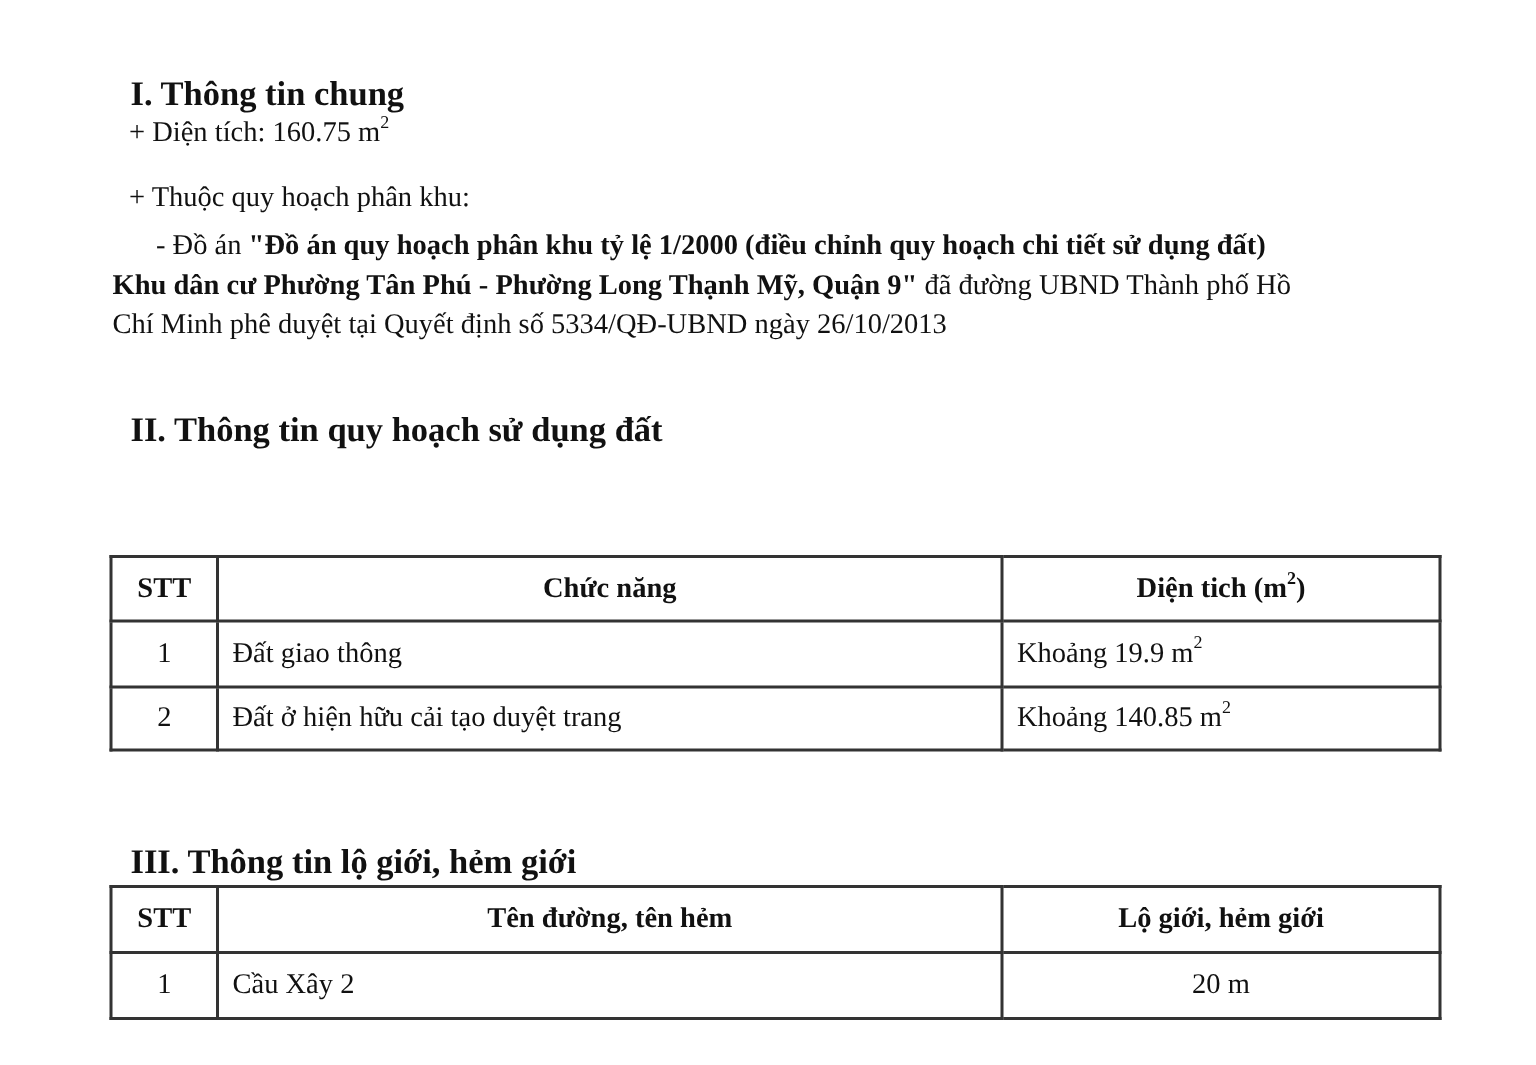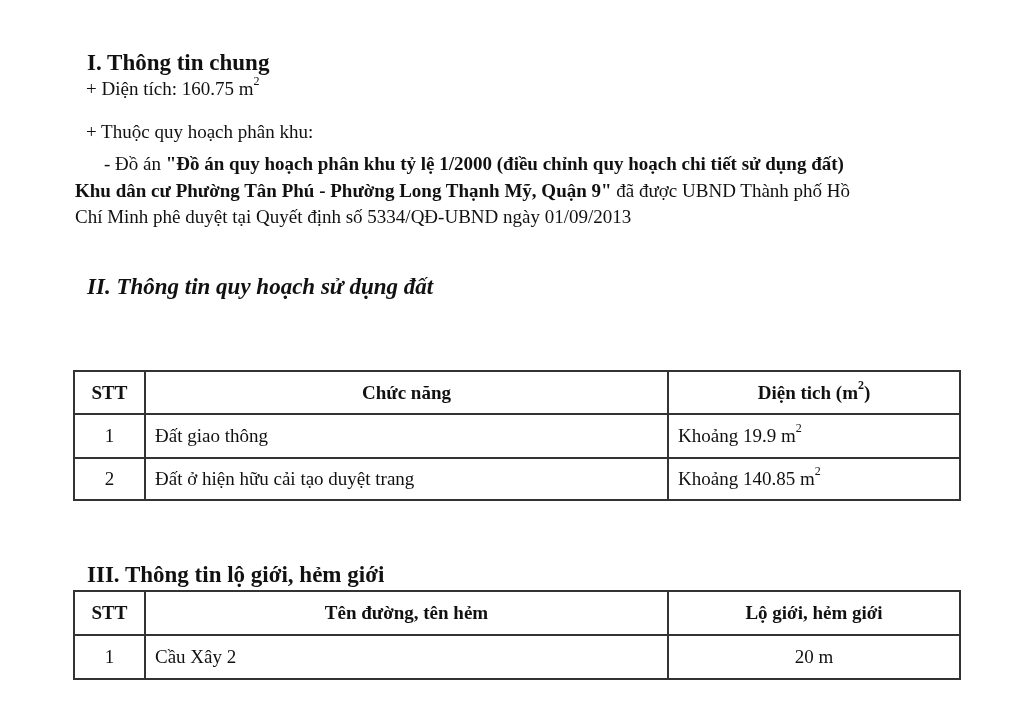--- a/index.html
+++ b/index.html
@@ -21,25 +21,25 @@
 <div class="line" style="left:86px;top:78px;">
   <span>+ Diện tích: 160.75 m</span><sup>2</sup>
 </div>
 
 <div class="line" style="left:86px;top:121px;">+ Thuộc quy hoạch phân khu:</div>
 
 <div class="line" style="left:104px;top:153px;">
   <span>- Đồ án </span><b>"Đồ án quy hoạch phân khu tỷ lệ 1/2000 (điều chỉnh quy hoạch chi tiết sử dụng đất)</b>
 </div>
 <div class="line" style="left:75px;top:180px;">
-  <b>Khu dân cư Phường Tân Phú - Phường Long Thạnh Mỹ, Quận 9"</b><span> đã được UBND Thành phố Hồ</span>
+  <b>Khu dân cư Phường Tân Phú - Phường Long Thạnh Mỹ, Quận 9"</b><span> đã đường UBND Thành phố Hồ</span>
 </div>
-<div class="line" style="left:75px;top:206px;">Chí Minh phê duyệt tại Quyết định số 5334/QĐ-UBND ngày 01/09/2013</div>
+<div class="line" style="left:75px;top:206px;">Chí Minh phê duyệt tại Quyết định số 5334/QĐ-UBND ngày 26/10/2013</div>
 
-<h2 style="left:75px;top:262px;font-style:italic;">II. Thông tin quy hoạch sử dụng đất</h2>
+<h2 style="left:75px;top:262px;">II. Thông tin quy hoạch sử dụng đất</h2>
 
 <table style="left:73px;top:370px;width:888px;">
   <tbody>
       <tr style="height:43px;">
     <th style="width:51px;">STT</th>
     <th style="width:503px;">Chức năng</th>
     <th><span>Diện tich (m</span><sup>2</sup><span>)</span></th>
   </tr>
   <tr style="height:44px;">
     <td class="c">1</td>

